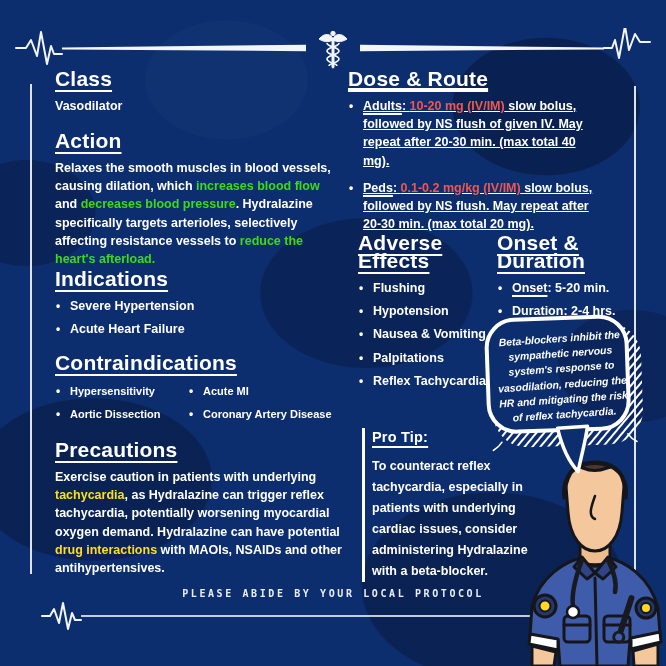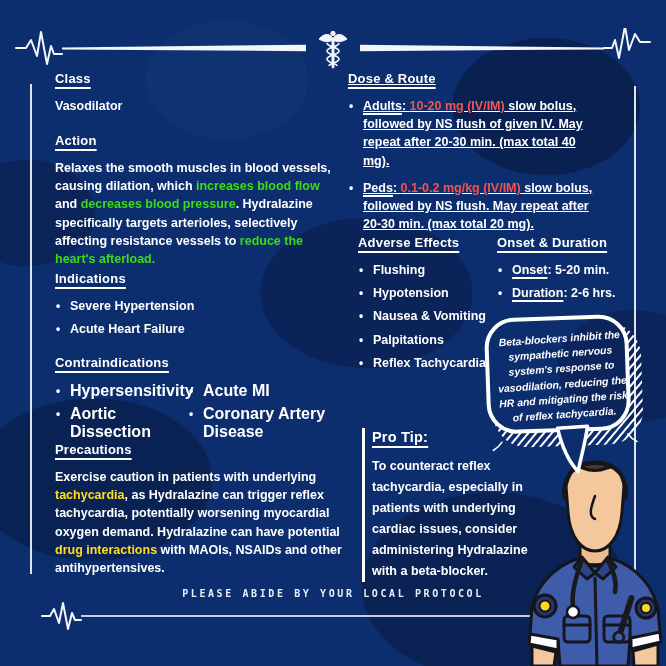--- a/index.html
+++ b/index.html
@@ -11,29 +11,29 @@
       radial-gradient(190px 130px at 14% 72%, rgba(6,22,58,.5) 0 62%, transparent 63%),
       radial-gradient(170px 120px at 55% 44%, rgba(8,27,70,.55) 0 62%, transparent 63%),
       radial-gradient(130px 95px at 34% 12%, rgba(18,54,116,.5) 0 62%, transparent 63%),
       radial-gradient(210px 150px at 74% 88%, rgba(7,25,62,.55) 0 62%, transparent 63%),
       radial-gradient(110px 85px at 4% 32%, rgba(9,29,74,.6) 0 62%, transparent 63%),
       radial-gradient(120px 90px at 95% 55%, rgba(9,29,74,.5) 0 62%, transparent 63%),
       #0d2e6e;
   }
   .abs{position:absolute;}
   .vline{position:absolute;width:1.5px;background:rgba(240,244,250,.92);}
-  .h{font-size:13px;line-height:18px;margin:0;color:#fff;
+  .h{font-size:21px;line-height:18px;margin:0;color:#fff;
      text-decoration:underline;text-decoration-thickness:1.5px;text-underline-offset:4px;letter-spacing:.2px;}
   .body-text{font-size:12.5px;line-height:18.2px;margin:9px 7px 0 0;color:#fff;}
   ul.blist{list-style:none;margin:9px 0 0 0;padding:0;}
   ul.blist li{position:relative;padding-left:15px;font-size:12.5px;line-height:18.2px;margin-bottom:5px;}
   ul.blist li::before{content:"•";position:absolute;left:1px;top:0;font-size:12px;}
   ul.blist.para li{margin-bottom:9px;}
   .cgrid{display:grid;grid-template-columns:133px auto;margin-top:10px;row-gap:5px;}
-  .cgrid span{position:relative;padding-left:15px;font-size:16px;line-height:18.2px;}
+  .cgrid span{position:relative;padding-left:15px;font-size:11px;line-height:18.2px;}
   .cgrid span::before{content:"•";position:absolute;left:1px;top:0;font-size:12px;}
   .c-green{color:#3cdb16;}
   .c-yellow{color:#ffdf1b;}
   .c-red{color:#f2564e;}
   .u{text-decoration:underline;text-decoration-thickness:1.5px;text-underline-offset:2.5px;}
   .protip{border-left:3px solid #fff;padding-left:7px;width:196px;}
   .protip .h{font-size:14.5px;}
   .protip p{font-size:12.5px;line-height:21px;margin:10px 0 0 0;width:176px;}
   .bubble-text{
     width:132px;text-align:center;font-style:italic;font-size:10.4px;line-height:15.2px;
@@ -117,21 +117,21 @@
       <li>Nausea &amp; Vomiting</li>
       <li>Palpitations</li>
       <li>Reflex Tachycardia</li>
     </ul>
   </section>
 
   <section class="abs" style="left:497px;top:234px;width:150px;">
     <h2 class="h">Onset &amp; Duration</h2>
     <ul class="blist">
       <li><span class="u">Onset</span><span>: 5-20 min.</span></li>
-      <li><span class="u">Duration</span><span>: 2-6 hrs.</span></li>
+      <li><span class="u">Duration</span><span>: 2-4 hrs.</span></li>
     </ul>
   </section>
 
   <svg class="abs" style="left:478px;top:314px;z-index:5;" width="176" height="172" viewBox="0 0 176 172">
     <defs>
       <pattern id="hp" patternUnits="userSpaceOnUse" width="6" height="6" patternTransform="rotate(42)">
         <line x1="1" y1="0" x2="1" y2="6" stroke="#fff" stroke-width="2"></line>
       </pattern>
       <mask id="ring">
         <rect x="14" y="10" width="150" height="122" rx="34" fill="#fff"></rect>

